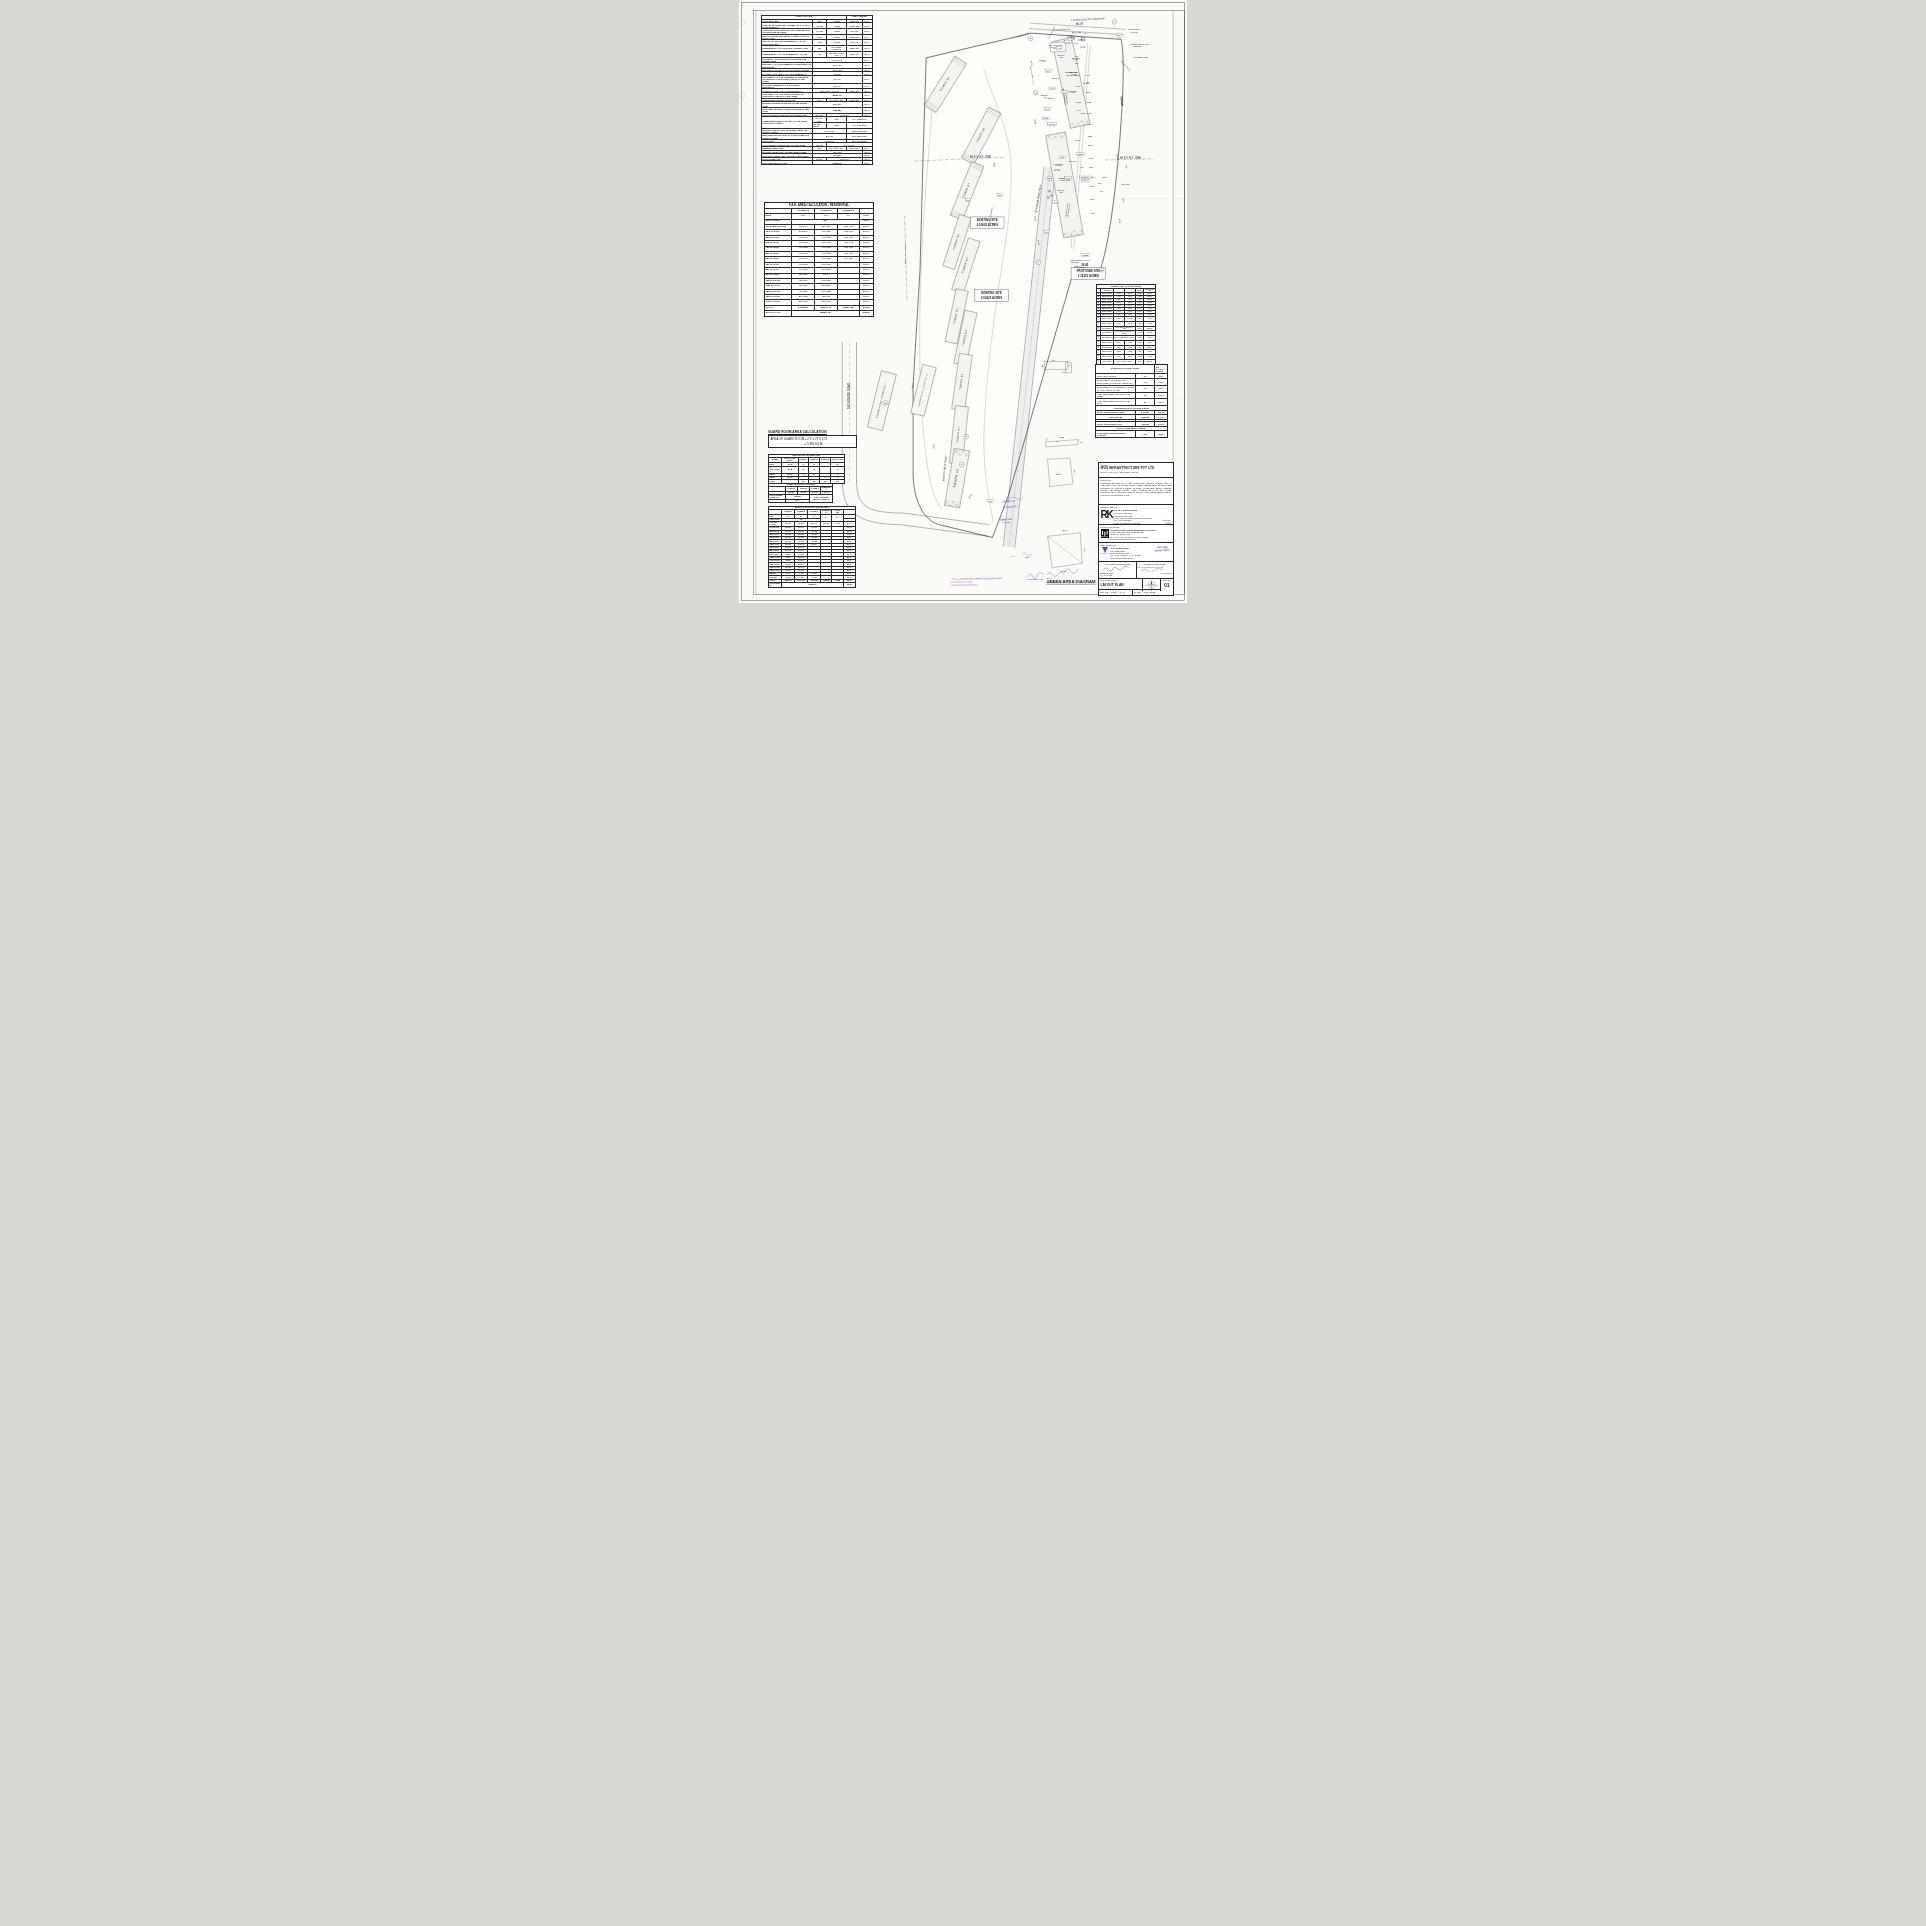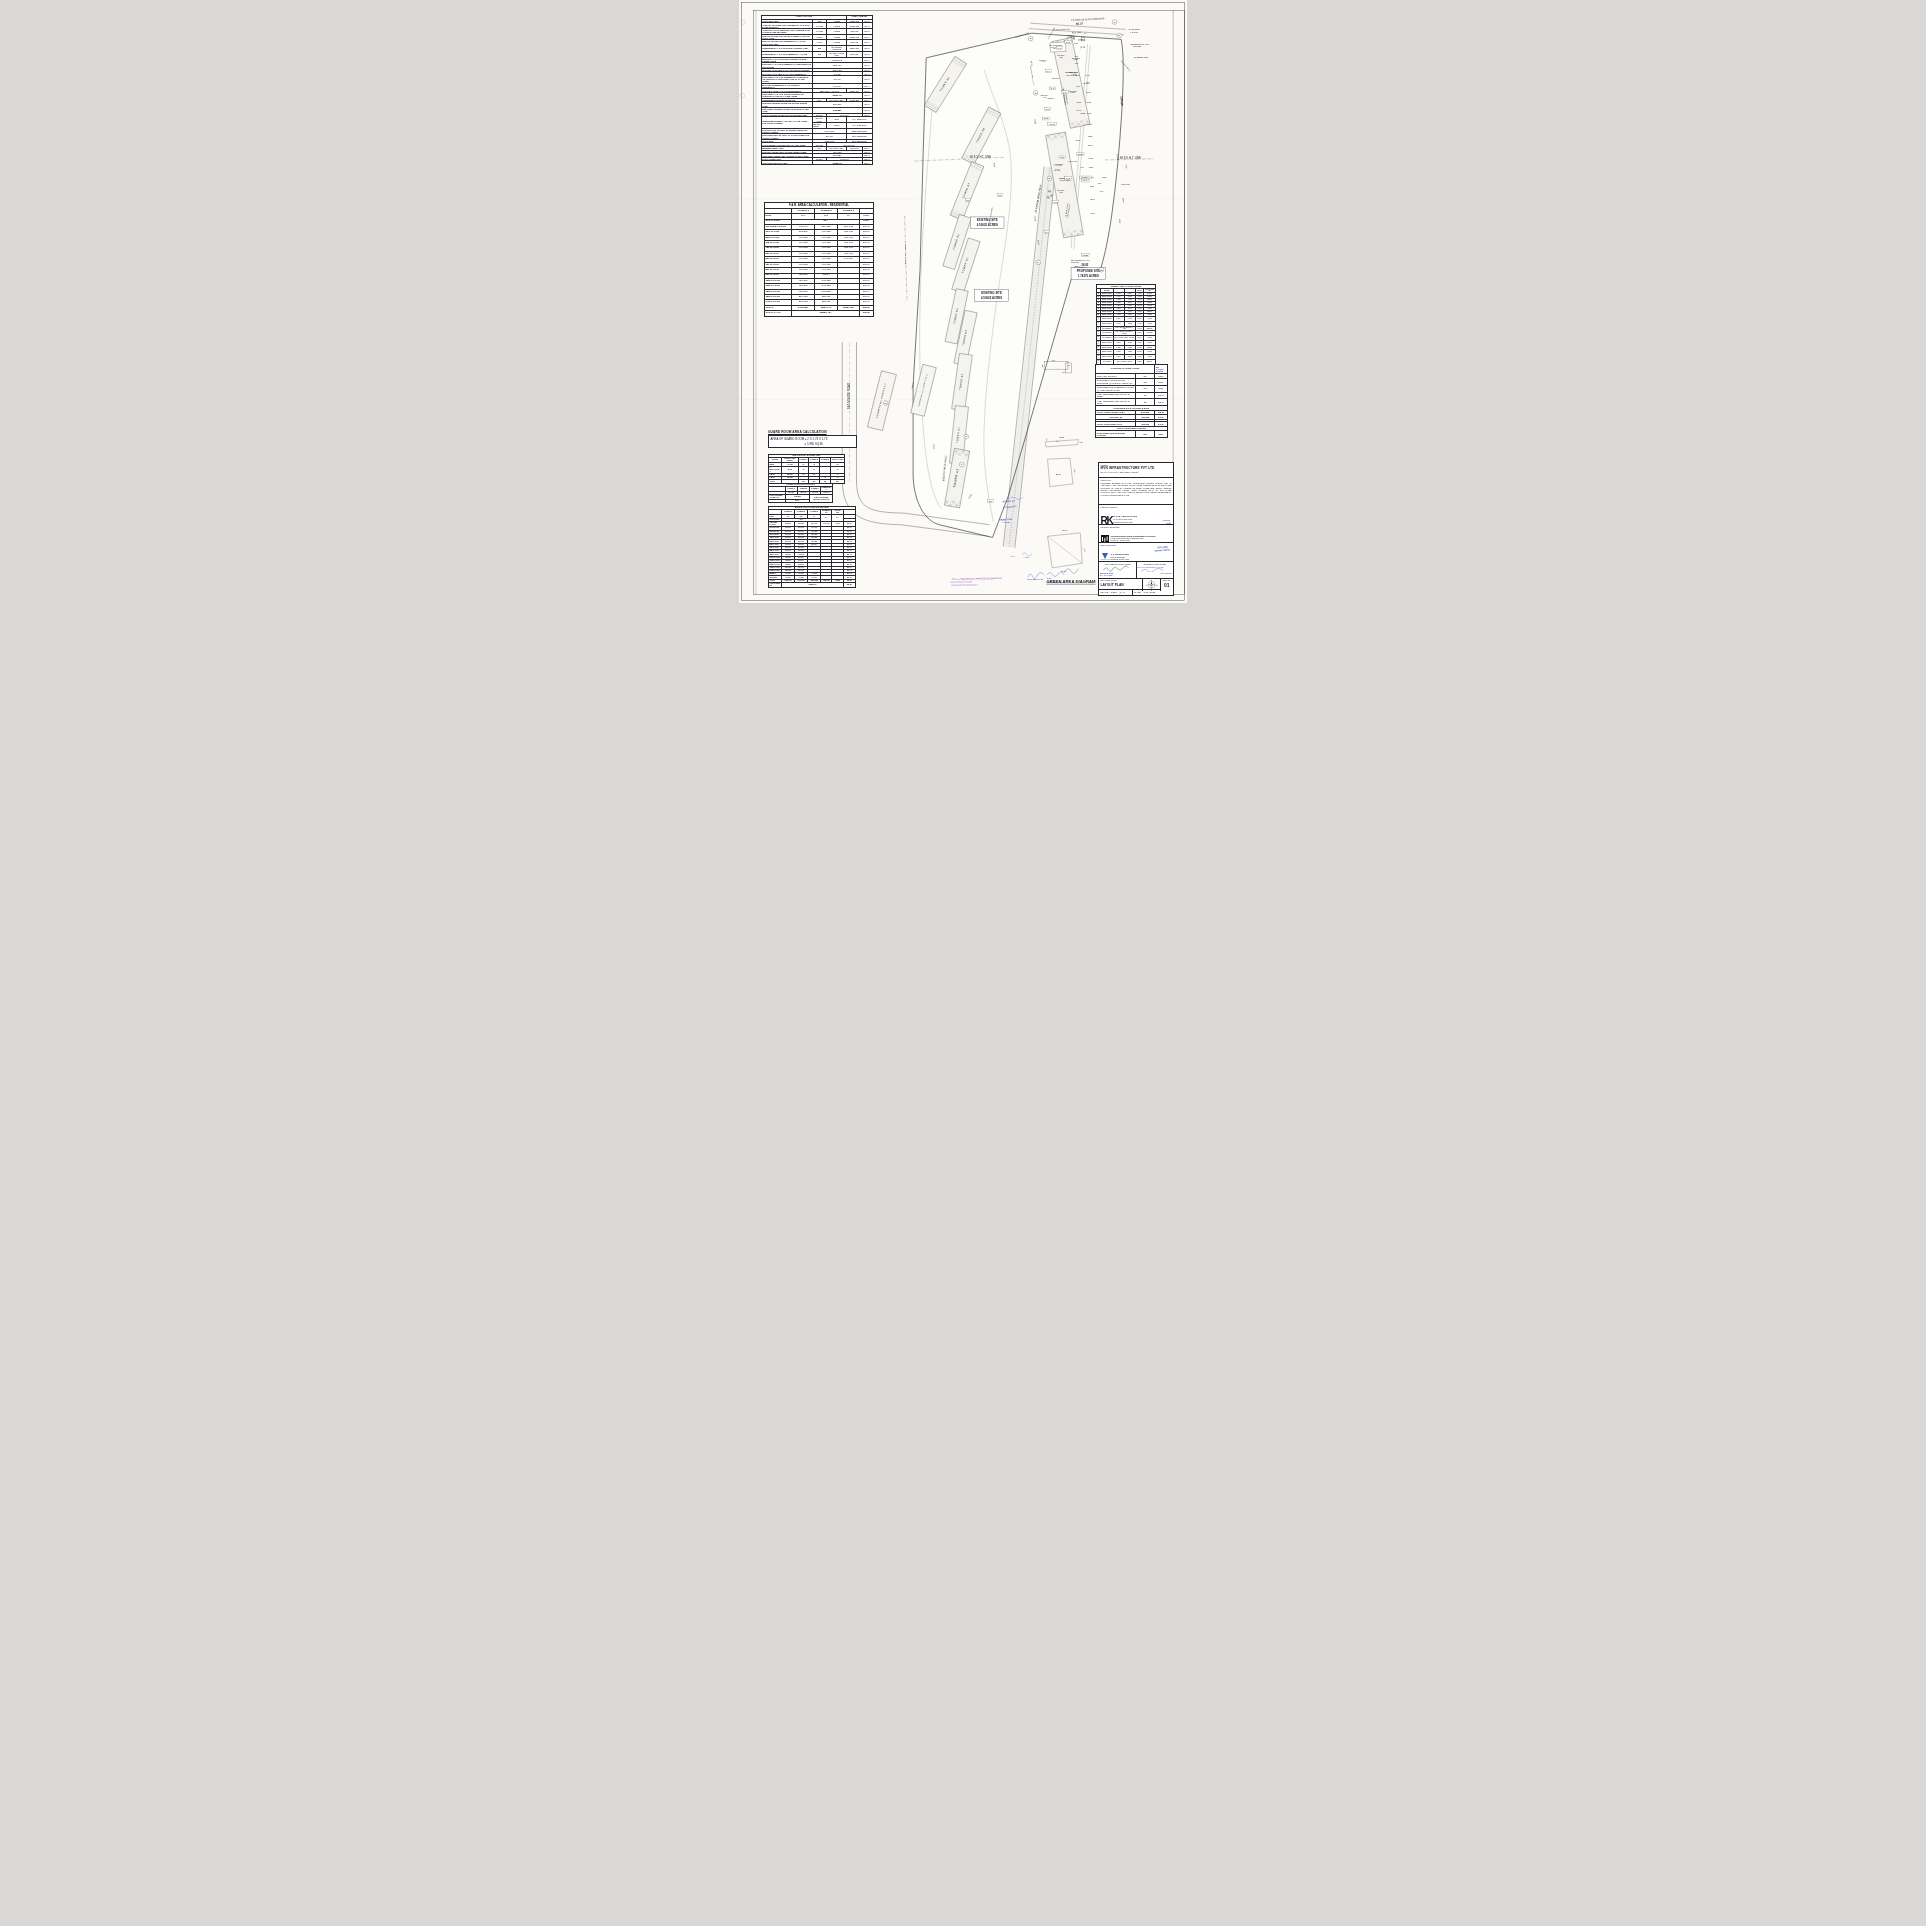--- a/index.html
+++ b/index.html
@@ -31,21 +31,21 @@
   .parking td.tt{font-size:2.4px;}
   .guard-box{border:0.3px solid #28282f;background:#fff;font-size:2.9px;font-weight:500;padding:1.2px 1.5px;line-height:1.5;}
   .guard-title{font-size:3.2px;font-weight:700;text-decoration:underline;margin-bottom:1.2px;letter-spacing:0.1px;}
   
   #tblock{position:absolute;left:359px;top:462px;width:74px;height:132px;border:0.4px solid #25252d;background:#fff;z-index:3;font-size:1.9px;}
   .tb-row{border-bottom:0.3px solid #25252d;position:relative;padding:0.8px 1.5px;box-sizing:border-box;overflow:hidden;}
   .tb-label{font-size:2.1px;color:#2a2a33;}
   .tb-big{font-size:3.2px;font-weight:700;letter-spacing:0.1px;margin-top:0.4px;}
   .tb-addr{font-size:2px;margin-top:0.4px;}
   .tb-proj{font-size:1.8px;line-height:1.3;margin-top:0.8px;text-align:justify;}
-  .consult{display:flex;gap:1.5px;margin-top:7px;}
+  .consult{display:flex;gap:1.5px;margin-top:1px;}
   .consult .logo{flex:0 0 auto;}
   .consult .cname{font-size:2.5px;font-weight:700;}
   .consult .clines{font-size:1.8px;line-height:1.35;}
   .sig-grid{display:flex;height:100%;}
   .sig-cell{flex:1;padding:0.8px;position:relative;}
   .sig-cell + .sig-cell{border-left:0.3px solid #25252d;}
   .sig-head{font-size:2.1px;text-align:center;}
   .blue{color:#2433a8;}
   .purple{color:#7a3fa0;}
   .handw{font-style:italic;}

